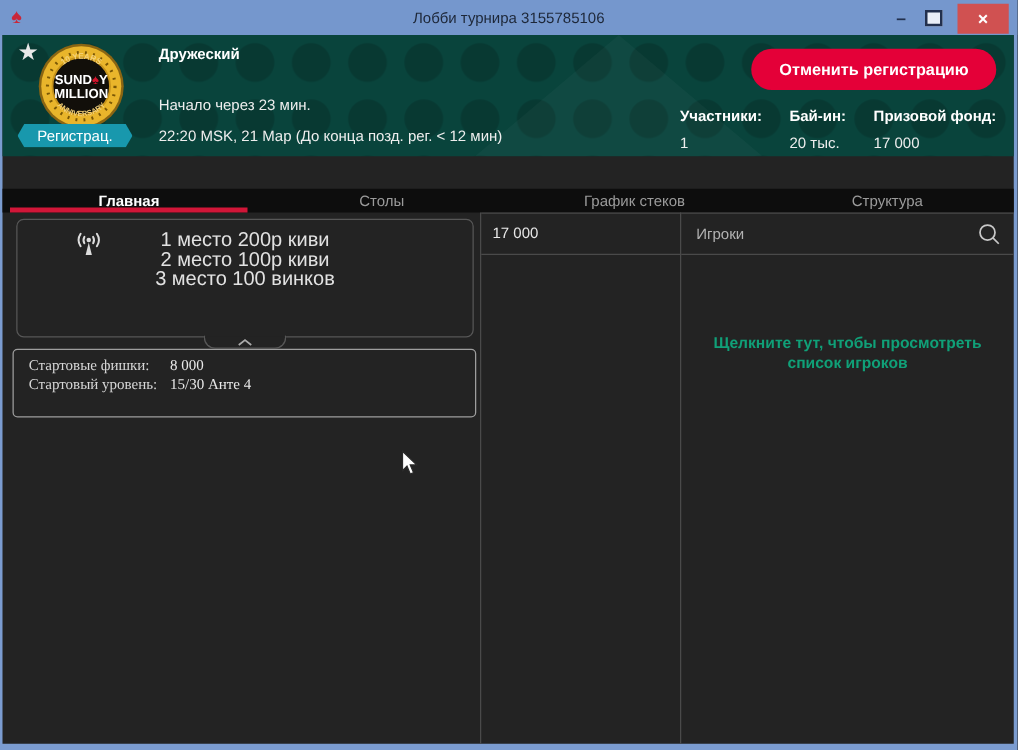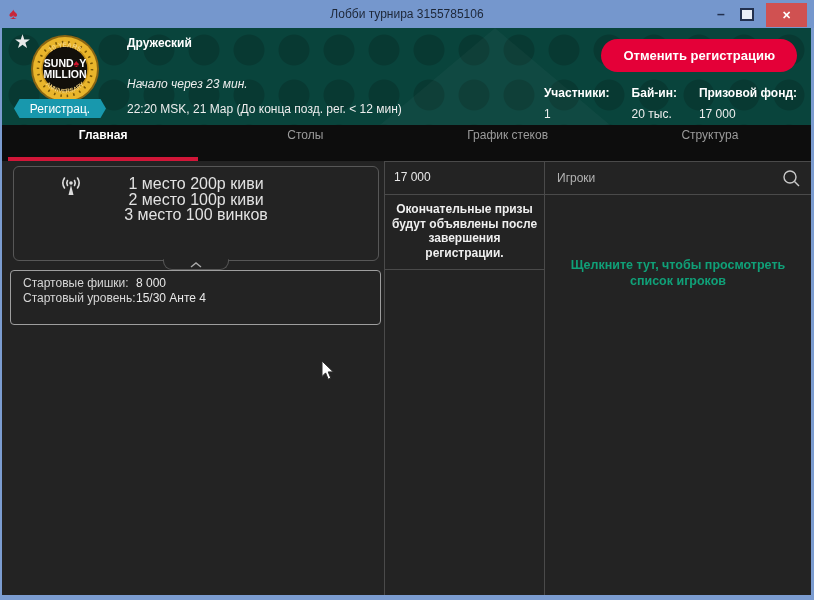--- a/index.html
+++ b/index.html
@@ -48,33 +48,33 @@
   }
   .fav-star{position:absolute;left:12px;top:2px;font-size:19px;color:#e9e9e9;cursor:default;}
   .badge{position:absolute;left:25px;top:3px;}
   .ribbon{
     position:absolute;left:12px;top:71px;width:92px;height:19px;
     background:#1898ad;color:#fff;font-size:12px;
     display:flex;align-items:center;justify-content:center;
     clip-path:polygon(0 50%,6% 0,94% 0,100% 50%,94% 100%,6% 100%);
   }
   .t-name{position:absolute;left:125px;top:8px;font-size:12px;font-weight:bold;color:#fff;}
-  .t-startin{position:absolute;left:125px;top:49px;font-size:12px;color:#eee;font-style:italic;}
+  .t-startin{position:absolute;left:125px;top:49px;font-size:12px;color:#eee;}
   .t-sched{position:absolute;left:125px;top:74px;font-size:12px;color:#eee;}
   .cancel-btn{
     position:absolute;right:14px;top:11px;height:33px;padding:0 22px;
     background:#e40038;border:none;border-radius:17px;
     color:#fff;font-size:13px;font-weight:bold;font-family:inherit;cursor:default;
   }
   .stats{position:absolute;right:14px;top:58px;display:flex;gap:22px;}
   .stat{text-align:left;}
   .stat .lbl{font-size:12px;font-weight:bold;color:#fff;}
   .stat .val{font-size:12px;color:#eee;margin-top:7px;}
   
-  .tabbar{height:36px;flex:none;display:flex;background:#0d0d0d;}
+  .tabbar{height:19px;flex:none;display:flex;background:#0d0d0d;margin-top:26px;}
   .tab{flex:1;position:relative;text-align:center;line-height:21px;font-size:12px;color:#9b9b9b;cursor:default;}
   .tab.active{color:#fff;font-weight:bold;}
   .tab.active::after{content:"";position:absolute;left:6px;right:6px;bottom:0;height:4px;background:#d11638;}
   
   .content{flex:1;display:flex;min-height:0;}
   .col-left{width:383px;flex:none;position:relative;border-right:1px solid #4a4a4a;box-sizing:border-box;}
   .col-middle{width:160px;flex:none;border-right:1px solid #4a4a4a;border-top:1px solid #4a4a4a;box-sizing:border-box;}
   .col-right{flex:1;border-top:1px solid #4a4a4a;box-sizing:border-box;}
   
   .announce-box{
@@ -89,21 +89,21 @@
     width:64px;height:9px;background:#232323;
     border:1px solid #575757;border-top:1px solid #232323;
     border-radius:0 0 9px 9px;
     display:flex;align-items:center;justify-content:center;cursor:default;
   }
   .chips-box{
     position:absolute;left:8px;top:109px;width:371px;height:55px;
     border:1px solid #9e9e9e;border-radius:4px;box-sizing:border-box;
     padding:5px 0 0 12px;
   }
-  .chips-row{display:flex;align-items:center;}
+  .chips-row{display:flex;align-items:center;font-family:Liberation Serif, serif;}
   .chips-row .lbl{width:113px;flex:none;font-size:12px;color:#d6d6d6;line-height:14.5px;}
   .chips-row .val{font-size:12px;color:#e8e8e8;line-height:14.5px;}
   
   .mid-block1{padding:7px 9px 9px 9px;border-bottom:1px solid #4a4a4a;}
   .mid-block1 .lbl{font-size:12px;color:#dedede;line-height:15px;}
   .mid-block1 .val{font-size:12px;color:#e8e8e8;line-height:16px;}
   .mid-block2{
     padding:7px 6px 9px 6px;border-bottom:1px solid #4a4a4a;
     font-size:12px;font-weight:bold;color:#efefef;text-align:center;line-height:14.5px;
   }
@@ -227,21 +227,20 @@
           <div class="lbl">Стартовый уровень:</div>
           <div class="val">15/30 Анте 4</div>
         </div>
       </div>
     </div>
 
     <div class="col-middle">
       <div class="mid-block1">
         <div class="val">17 000</div>
       </div>
-      <div class="mid-block2">Окончательные призы будут объявлены после завершения регистрации.</div>
     </div>
 
     <div class="col-right">
       <div class="search-row">
         <input class="search-input" type="text" placeholder="Игроки" style="">
         <svg width="19" height="19" viewBox="0 0 19 19">
           <circle cx="8" cy="8" r="6" fill="none" stroke="#c8c8c8" stroke-width="1.4"></circle>
           <line x1="12.5" y1="12.5" x2="17" y2="17" stroke="#c8c8c8" stroke-width="1.4"></line>
         </svg>
       </div>

